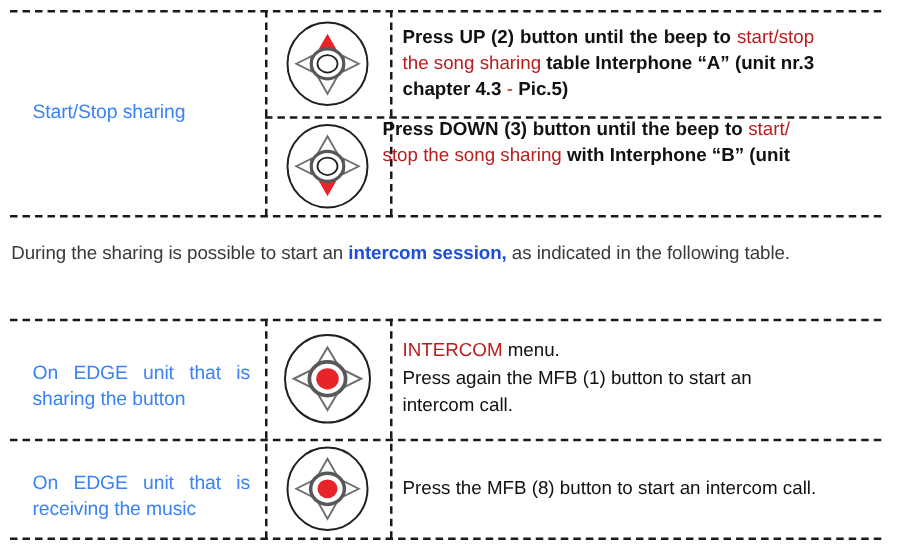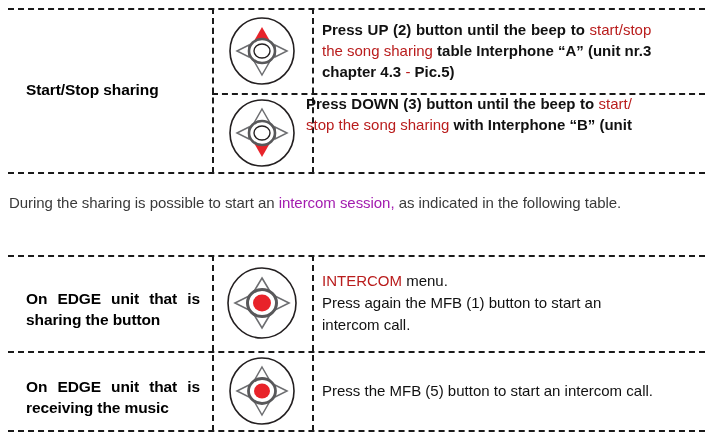--- a/index.html
+++ b/index.html
@@ -17,23 +17,23 @@
     height:0;
   }
   .vr-dash{
     position:absolute;
     border-left:2px dashed #1a1a1a;
     width:0;
   }
 
   
   .c-label{
-    font-weight:bold;
+    font-weight:normal;
     font-size:15.5px;
-    color:#000000;
+    color:#3b82f6;
     letter-spacing:-0.1px;
     padding:0 12px 0 18px;
     line-height:1.35;
   }
   .c-label.just{
     text-align:justify;
     text-align-last:left;
     margin-top:14px;
   }
   .c-label.just > span.ln1{
@@ -57,21 +57,21 @@
   .c-text .lnj{display:block;text-align:justify;text-align-last:justify;}
 
   
   .para{
     position:absolute;
     font-size:15px;
     line-height:1.45;
     color:#3a3a3a;
     letter-spacing:-0.05px;
   }
-  .para b{color:#a21caf;font-weight:normal;}
+  .para b{color:#1d4ed8;font-weight:bold;}
 
   
   .dpad{display:inline-block;line-height:0;}
 </style>
 </head>
 <body>
 
 <div class="page">
 
   <div class="hr-dash" style="left:8px;top:8px;width:697px;"></div>
@@ -182,17 +182,17 @@
         <polygon points="11,35 23,29 23,41" fill="#ffffff" stroke="#6d6e71" stroke-width="1.5"></polygon>
         <polygon points="61,35 49,29 49,41" fill="#ffffff" stroke="#6d6e71" stroke-width="1.5"></polygon>
         <ellipse cx="36" cy="35" rx="13.5" ry="12.5" fill="#ffffff" stroke="#58585a" stroke-width="2.8"></ellipse>
         <ellipse cx="36" cy="35" rx="8" ry="7.5" fill="#e8232a"></ellipse>
       </svg>
     </span>
   </div>
 
   <div style="position:absolute;left:312px;top:351px;width:393px;height:79px;display:flex;align-items:center;">
     <div class="c-text" style="text-align-last:left;">
-      <span class="ln">Press the MFB (5) button to start an intercom call.</span>
+      <span class="ln">Press the MFB (8) button to start an intercom call.</span>
     </div>
   </div>
 
 </div>
 
 </body></html>

